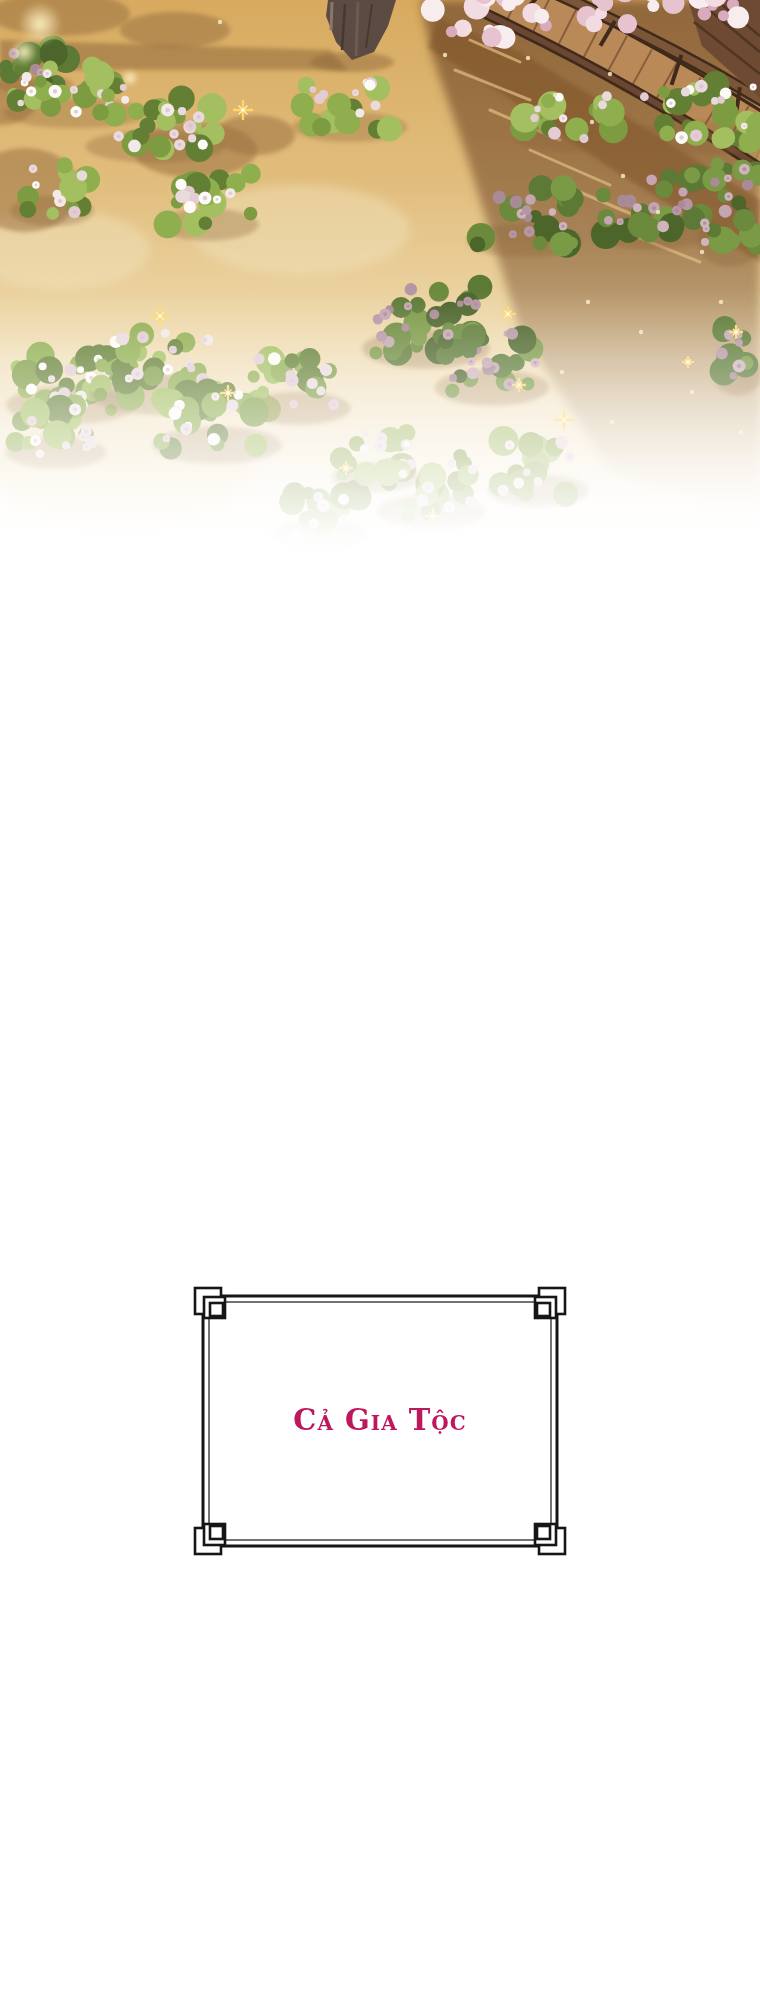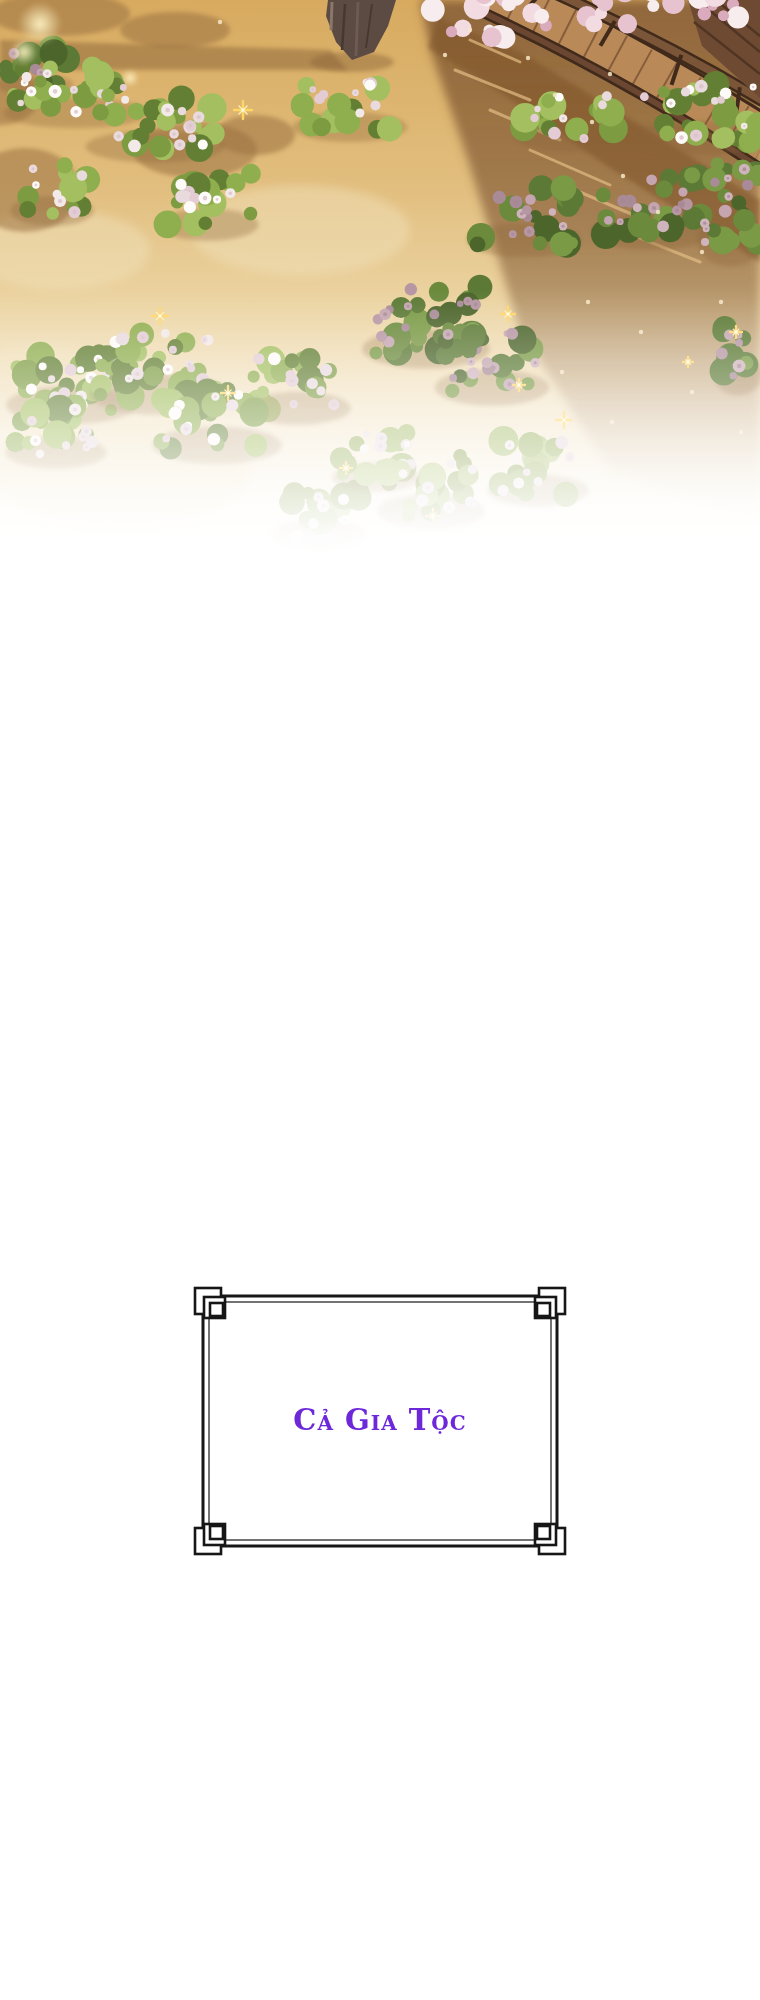--- a/index.html
+++ b/index.html
@@ -19,21 +19,21 @@
   }
   .caption-box svg.frame{position:absolute;inset:0;}
   .orn rect{fill:#ffffff;stroke:#161616;stroke-width:2.6px;}
   .frame-line{fill:none;stroke:#161616;}
   .caption-text{
     position:absolute;inset:22px 20px 22px 20px;
     display:flex;flex-direction:column;align-items:center;justify-content:center;
     text-align:center;
     font-family:"DejaVu Serif", serif;
     font-size:29px;line-height:1.42;font-weight:600;
-    letter-spacing:1px;color:#6d28d9;
+    letter-spacing:1px;color:#be185d;
     text-transform:capitalize;
     font-variant:small-caps;
   }
   .caption-text span{display:block;white-space:nowrap;}
 </style>
 </head>
 <body>
 
 <div class="scene-wrap"><svg viewBox="0 0 760 600" width="760" height="600">
       <defs>

